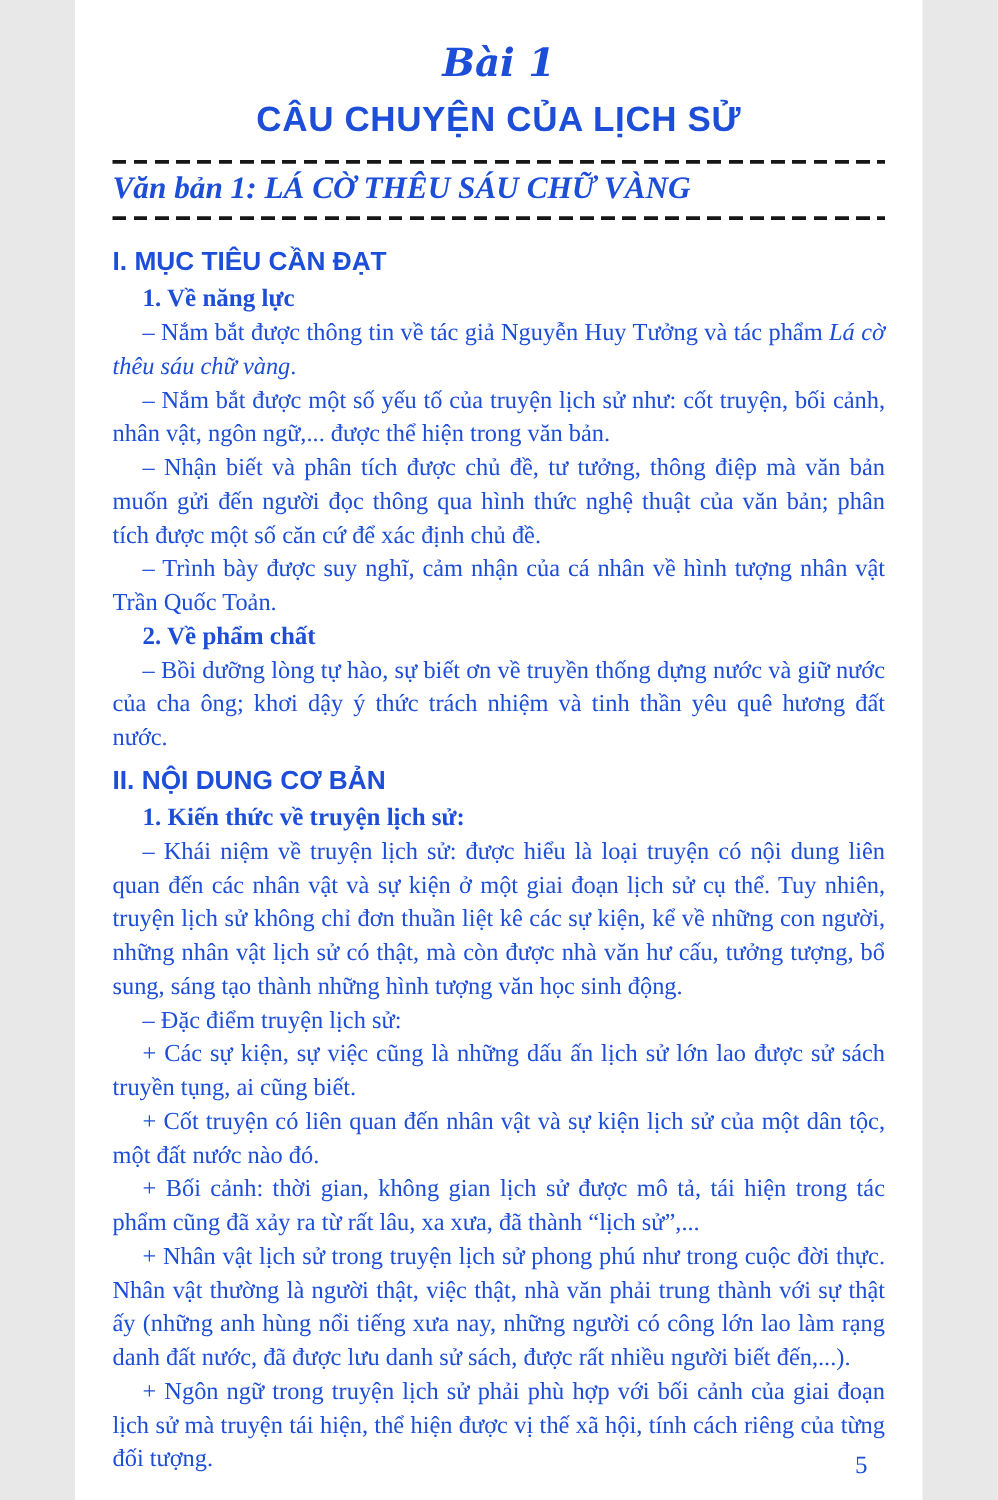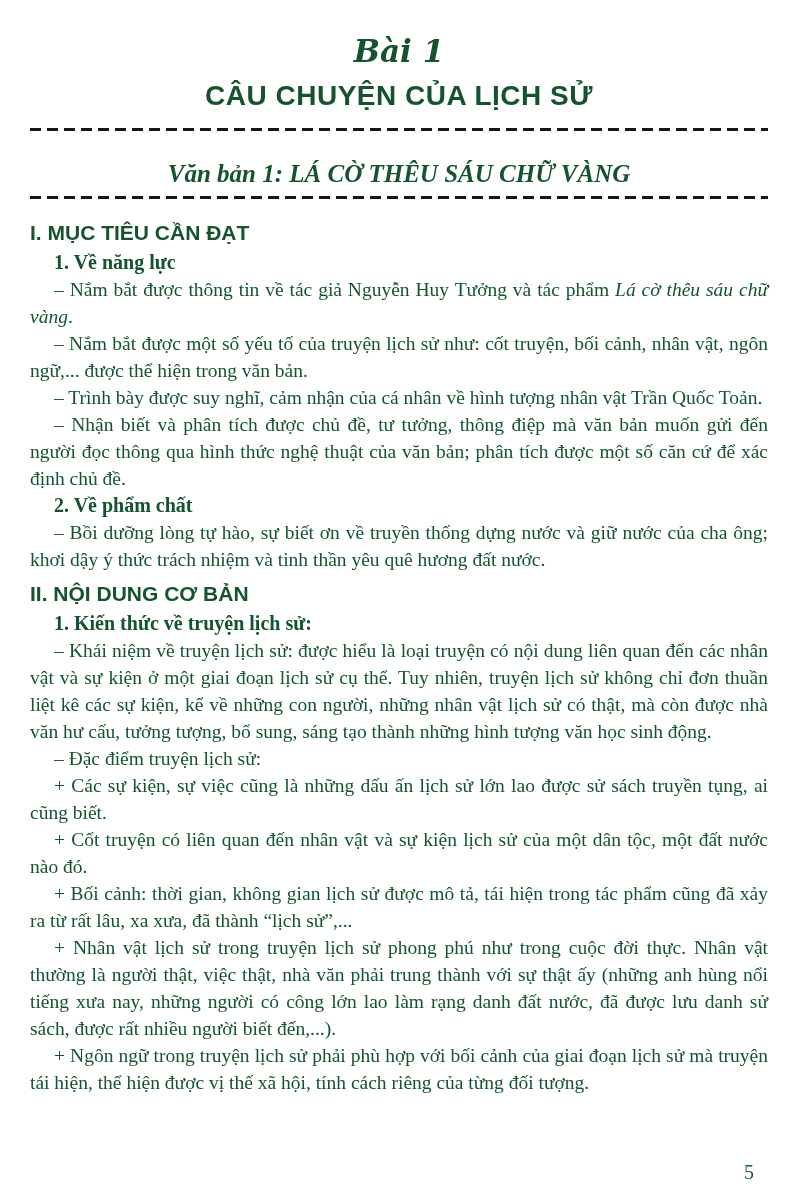--- a/index.html
+++ b/index.html
@@ -2,25 +2,25 @@
 <html><head>
 <meta charset="utf-8">
 <style>
   * { box-sizing: border-box; }
   html, body {
     margin: 0;
     padding: 0;
     background: #e8e8e8;
   }
   .page {
-    width: 798px;
+    width: 678px;
     height: 1200px;
     margin: 0 auto;
     background: #ffffff;
-    color: #14532d;
+    color: #1d4ed8;
     position: relative;
     overflow: hidden;
     font-family: "Liberation Serif", "DejaVu Serif", serif;
     padding: 34px 30px 0 30px;
   }
   .lesson-label {
     text-align: center;
     font-family: "DejaVu Serif", "Liberation Serif", serif;
     font-style: italic;
     font-weight: bold;
@@ -33,27 +33,25 @@
     font-weight: bold;
     font-size: 28px;
     letter-spacing: 0.5px;
     margin: 12px 0 16px 0;
   }
   .dash {
     height: 3px;
     background: repeating-linear-gradient(90deg, #161616 0, #161616 11px, transparent 11px, transparent 17px);
   }
   .banner-text {
-    text-align: center;
     font-family: "Liberation Serif", serif;
     font-weight: bold;
     font-style: italic;
     font-size: 25px;
     padding: 6px 0 8px 0;
-    margin-top: 23px;
   }
   .body-text {
     margin-top: 20px;
   }
   .section-heading {
     font-family: "Liberation Sans", "DejaVu Sans", sans-serif;
     font-weight: bold;
     font-size: 21px;
     line-height: 27px;
     margin: 7px 0 3px 0;
@@ -93,22 +91,22 @@
     <div class="dash"></div>
   </div>
 
   <div class="body-text">
 
     <div class="section-heading">I. MỤC TIÊU CẦN ĐẠT</div>
     <div class="sub-heading">1. Về năng lực</div>
 
     <p class="para"><span>– Nắm bắt được thông tin về tác giả Nguyễn Huy Tưởng và tác phẩm </span><i>Lá cờ thêu sáu chữ vàng</i><span>.</span></p>
     <p class="para">– Nắm bắt được một số yếu tố của truyện lịch sử như: cốt truyện, bối cảnh, nhân vật, ngôn ngữ,... được thể hiện trong văn bản.</p>
+    <p class="para">– Nhận biết và phân tích được chủ đề, tư tưởng, thông điệp mà văn bản muốn gửi đến người đọc thông qua hình thức nghệ thuật của văn bản; phân tích được một số căn cứ để xác định chủ đề.</p>
     <p class="para">– Trình bày được suy nghĩ, cảm nhận của cá nhân về hình tượng nhân vật Trần Quốc Toản.</p>
-    <p class="para">– Nhận biết và phân tích được chủ đề, tư tưởng, thông điệp mà văn bản muốn gửi đến người đọc thông qua hình thức nghệ thuật của văn bản; phân tích được một số căn cứ để xác định chủ đề.</p>
 
     <div class="sub-heading">2. Về phẩm chất</div>
     <p class="para">– Bồi dưỡng lòng tự hào, sự biết ơn về truyền thống dựng nước và giữ nước của cha ông; khơi dậy ý thức trách nhiệm và tinh thần yêu quê hương đất nước.</p>
 
     <div class="section-heading">II. NỘI DUNG CƠ BẢN</div>
     <div class="sub-heading">1. Kiến thức về truyện lịch sử:</div>
 
     <p class="para">– Khái niệm về truyện lịch sử: được hiểu là loại truyện có nội dung liên quan đến các nhân vật và sự kiện ở một giai đoạn lịch sử cụ thể. Tuy nhiên, truyện lịch sử không chỉ đơn thuần liệt kê các sự kiện, kể về những con người, những nhân vật lịch sử có thật, mà còn được nhà văn hư cấu, tưởng tượng, bổ sung, sáng tạo thành những hình tượng văn học sinh động.</p>
     <p class="para">– Đặc điểm truyện lịch sử:</p>
     <p class="para">+ Các sự kiện, sự việc cũng là những dấu ấn lịch sử lớn lao được sử sách truyền tụng, ai cũng biết.</p>

